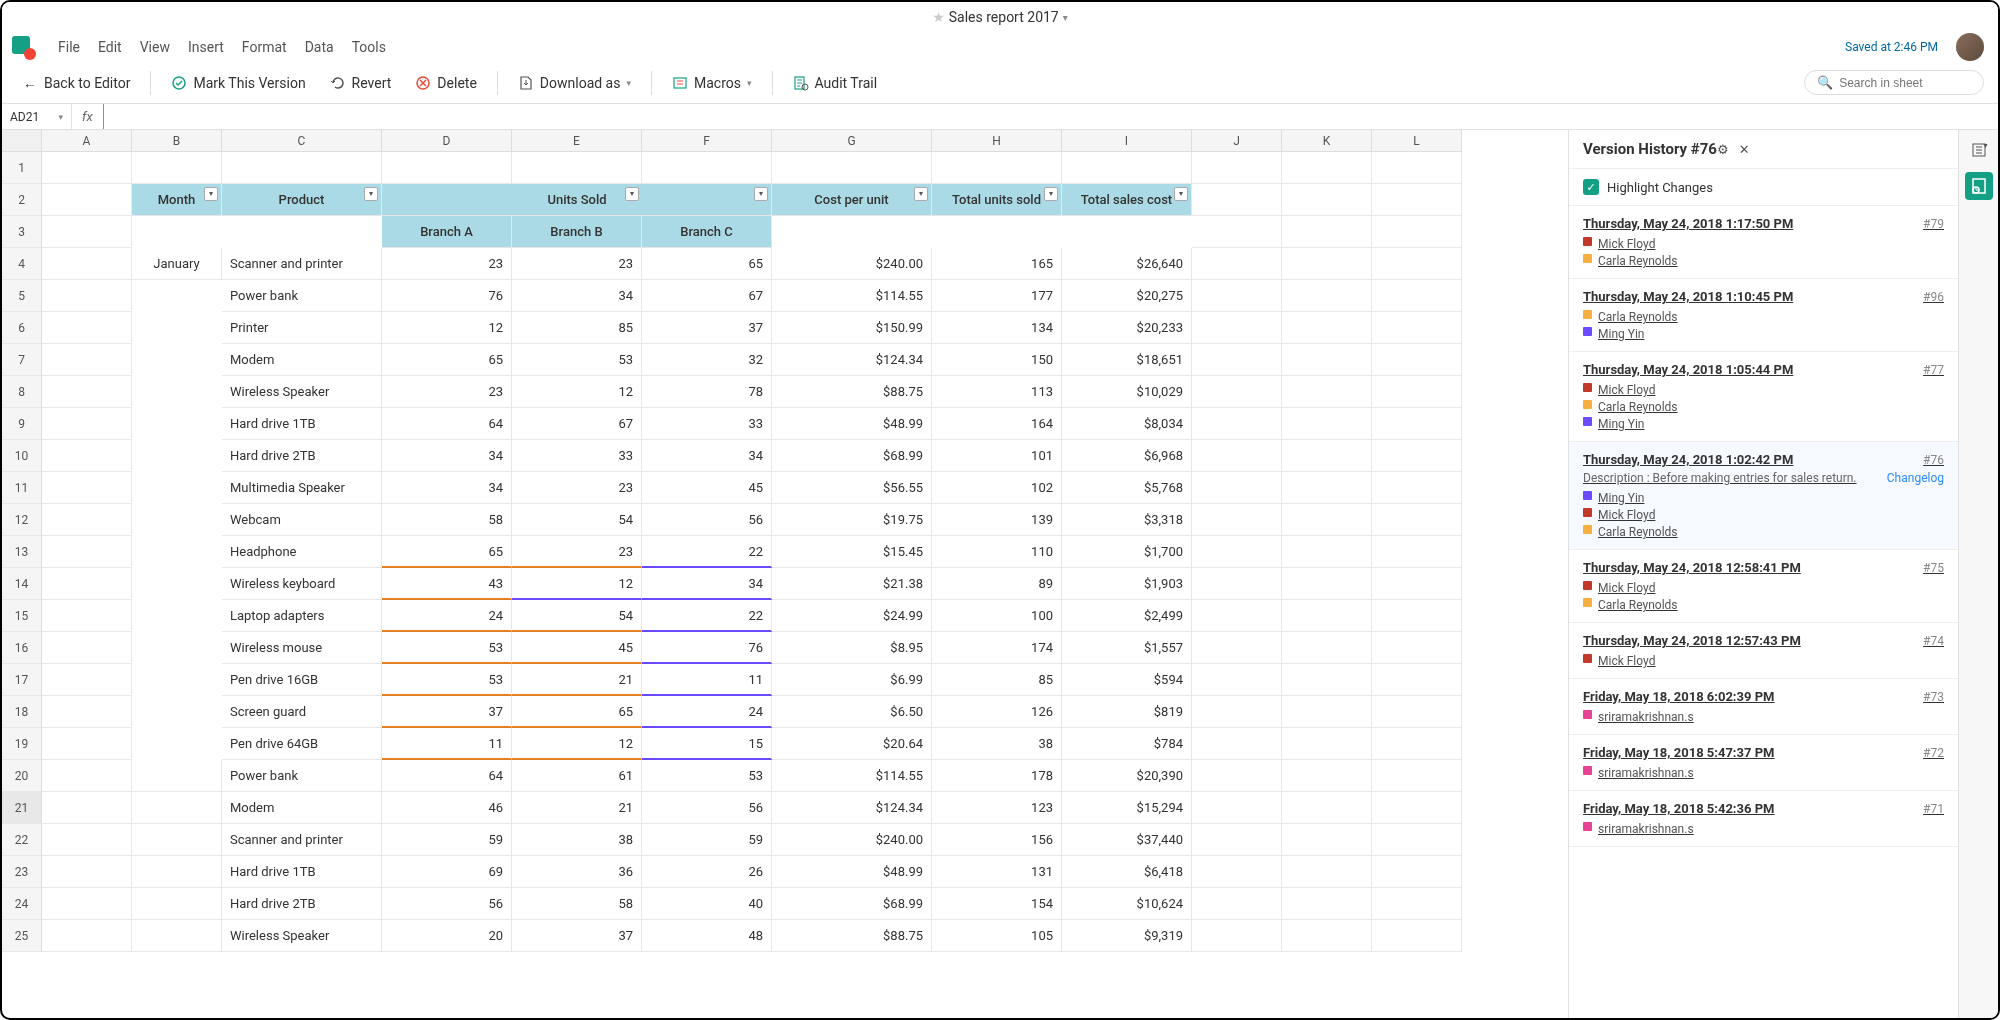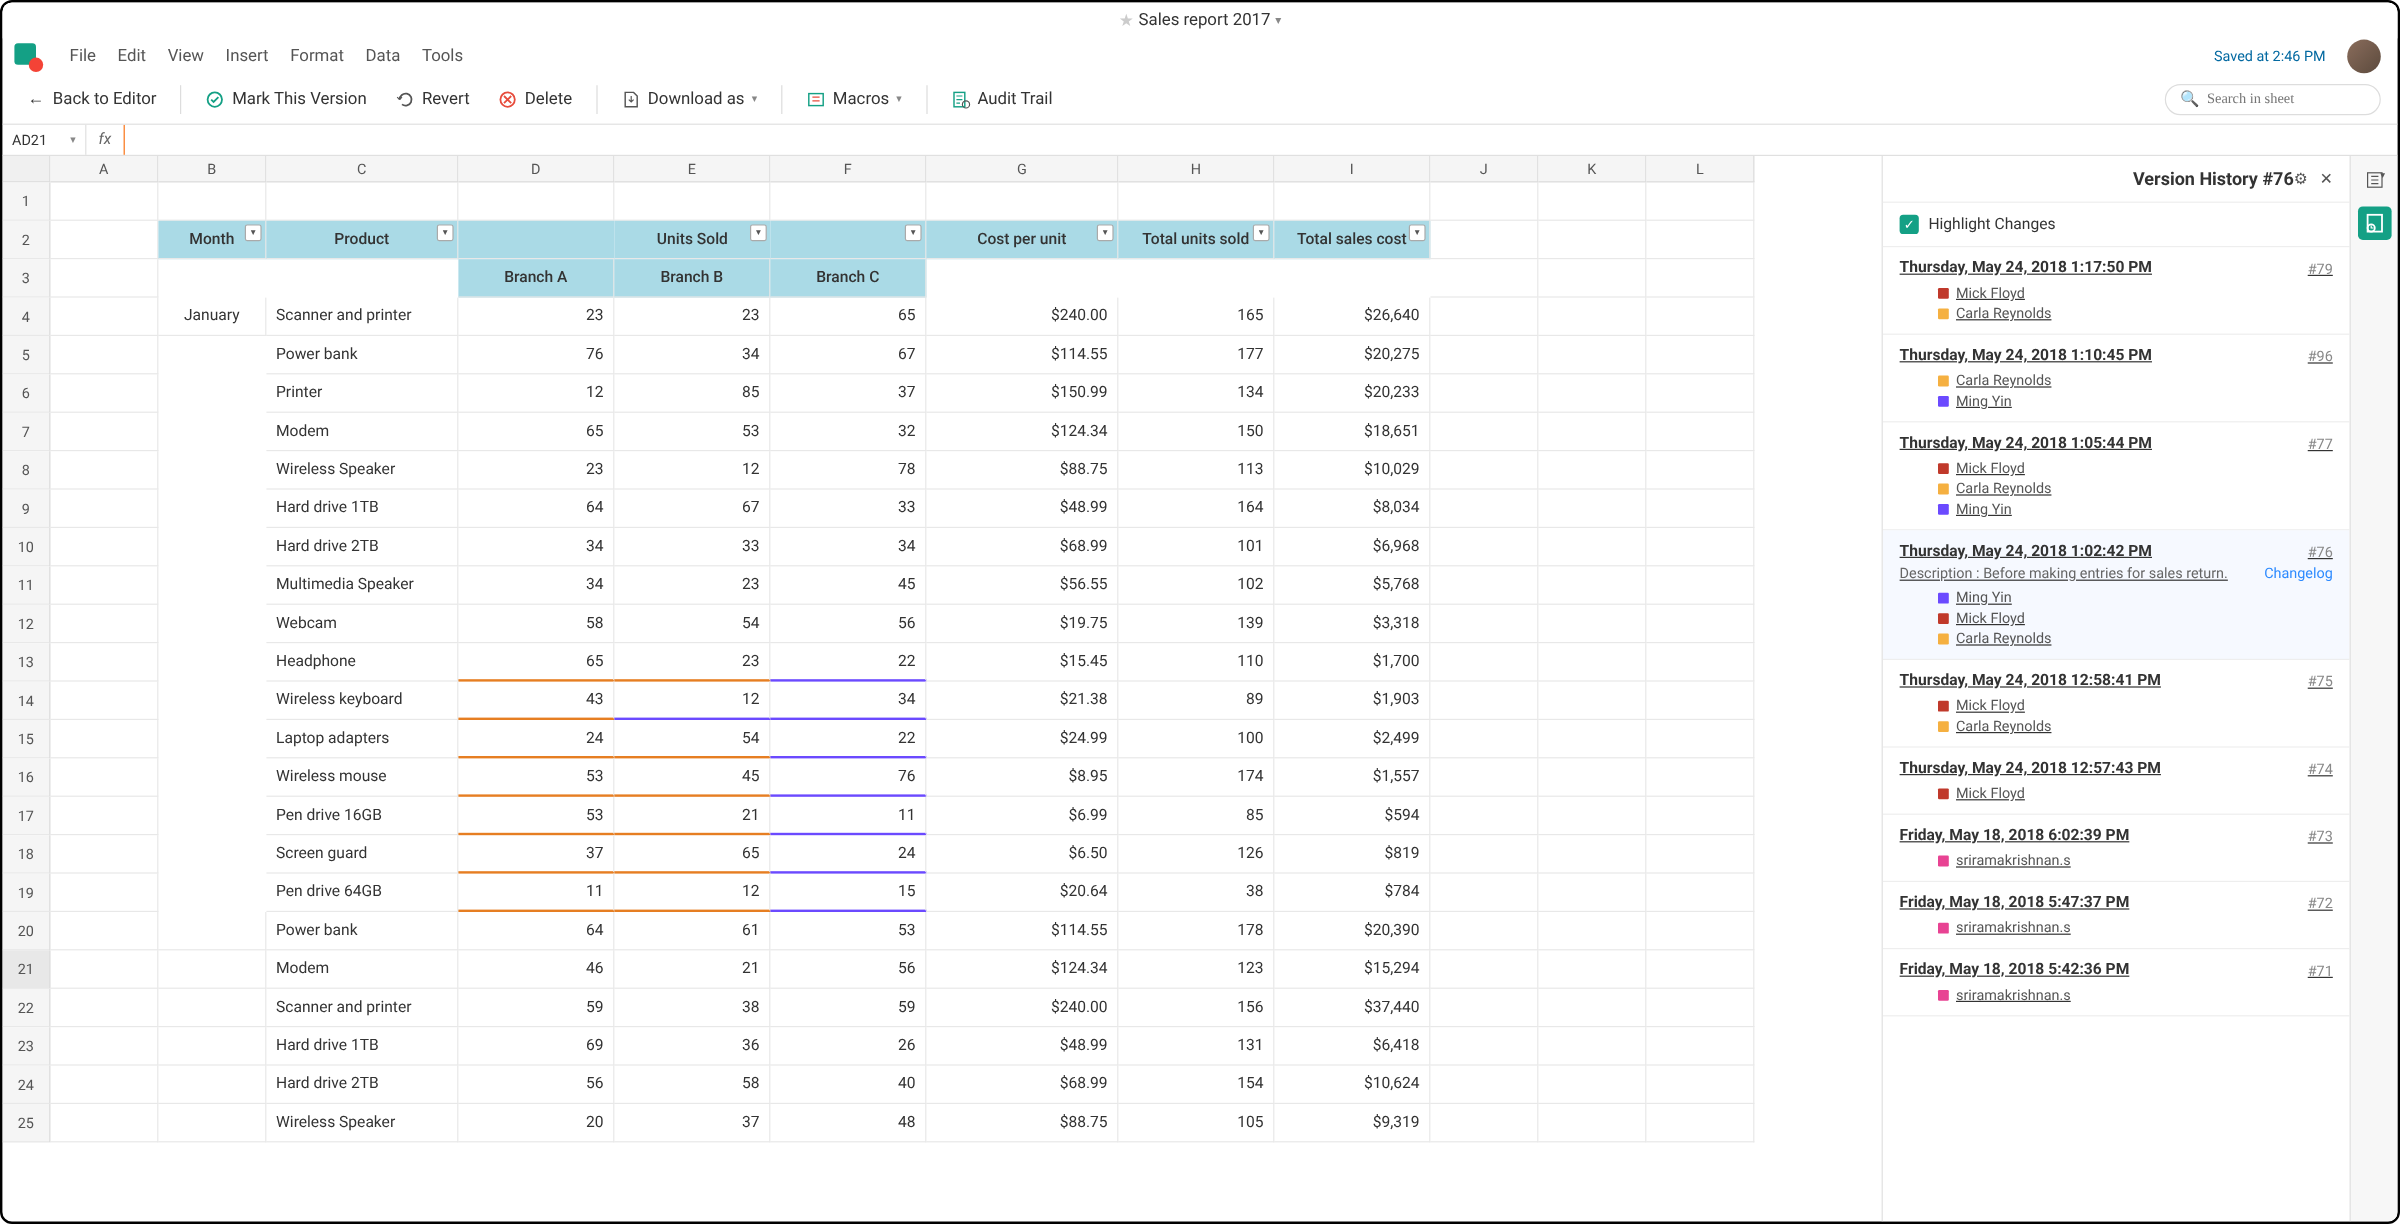--- a/index.html
+++ b/index.html
@@ -20,21 +20,21 @@
 .menu-item { color: #555; font-size: 14px; cursor: pointer; }
 .saved-text { position: absolute; right: 60px; font-size: 12px; color: #0369a1; }
 .avatar { width: 28px; height: 28px; border-radius: 50%; background: linear-gradient(135deg,#8a6d5c,#5c4a3d); position: absolute; right: 14px; }
 
 
 .toolbar { display: flex; align-items: center; height: 42px; padding: 0 12px; gap: 8px; border-bottom: 1px solid #e0e0e0; position: relative; }
 .tb-btn { display: flex; align-items: center; gap: 6px; padding: 4px 8px; border-radius: 4px; cursor: pointer; color: #333; font-size: 14px; }
 .tb-btn .ico { width: 16px; height: 16px; display: inline-flex; align-items: center; justify-content: center; }
 .tb-sep { width: 1px; height: 24px; background: #ddd; margin: 0 4px; }
 .search-sheet { position: absolute; right: 14px; border: 1px solid #ddd; border-radius: 16px; padding: 4px 12px; display: flex; align-items: center; gap: 6px; width: 180px; }
-.search-sheet input { border: none; outline: none; font-size: 12px; width: 100%; font-family: Liberation Serif, serif; }
+.search-sheet input { border: none; outline: none; font-size: 12px; width: 100%; }
 .search-sheet .mag { color: #aaa; }
 
 
 .formula-bar { display: flex; align-items: center; height: 26px; border-bottom: 1px solid #e0e0e0; }
 .cell-ref-box { width: 70px; padding: 0 8px; font-size: 12px; border-right: 1px solid #e0e0e0; display: flex; align-items: center; justify-content: space-between; height: 100%; }
 .cell-ref-box .dd { color: #888; font-size: 9px; }
 .fx-label { padding: 0 10px; font-style: italic; color: #666; border-right: 1px solid #f97316; height: 100%; display: flex; align-items: center; }
 .formula-input { flex: 1; padding: 0 8px; height: 100%; }
 
 
@@ -54,35 +54,35 @@
 .cell { border-right: 1px solid #e8e8e8; border-bottom: 1px solid #e8e8e8; padding: 0 8px; height: 32px; line-height: 32px; position: relative; overflow: hidden; white-space: nowrap; }
 .cell.header-cell { background: #aadae6; font-weight: 500; text-align: center; position: relative; }
 .cell.header-cell .filter-dd { position: absolute; top: 3px; right: 3px; width: 14px; height: 14px; background: #fff; border: 1px solid #aaa; border-radius: 2px; font-size: 8px; display: flex; align-items: center; justify-content: center; color: #555; }
 .cell.num { text-align: right; }
 .cell.month-cell { text-align: center; }
 .cell.changed-amber { border-bottom: 2px solid #e67e22; }
 .cell.changed-purple { border-bottom: 2px solid #6b4aff; }
 .merged-h2 { grid-row: span 2; display: flex; align-items: center; justify-content: center; }
 
 
-.panel-header { display: flex; align-items: center; justify-content: flex-end; padding: 10px 14px; border-bottom: 1px solid #eee; }
+.panel-header { display: flex; align-items: center; justify-content: flex-start; padding: 10px 14px; border-bottom: 1px solid #eee; }
 .panel-header .title { font-weight: 700; font-size: 15px; }
 .panel-header .icons { display: flex; gap: 10px; align-items: center; color: #555; }
 .highlight-row { display: flex; align-items: center; gap: 8px; padding: 10px 14px; border-bottom: 1px solid #eee; }
 .check { width: 16px; height: 16px; background: #14a085; border-radius: 3px; display: inline-flex; align-items: center; justify-content: center; color: #fff; font-size: 11px; }
 .versions { flex: 1; overflow-y: auto; }
 .version-item { padding: 10px 14px; border-bottom: 1px solid #eee; text-decoration: underline; }
 .version-item.selected { background: #f6f9ff; }
 .ver-top { display: flex; justify-content: space-between; align-items: center; }
 .ver-date { font-weight: 700; font-size: 13px; }
 .ver-num { color: #888; font-size: 12px; }
 .ver-desc { font-size: 12px; color: #666; margin-top: 4px; }
 .ver-changelog { color: #2e8bff; font-size: 12px; float: right; }
 .ver-users { margin-top: 6px; }
-.ver-user { display: flex; align-items: center; gap: 6px; font-size: 12px; color: #555; margin-top: 3px; margin-left: 32px; }
+.ver-user { display: flex; align-items: flex-start; gap: 6px; font-size: 12px; color: #555; margin-top: 3px; }
 .ver-user .swatch { width: 9px; height: 9px; border-radius: 1px; }
 .sw-red { background: #c0392b; }
 .sw-orange { background: #f5b041; }
 .sw-purple { background: #6b4aff; }
 .sw-pink { background: #e84393; }
 
 svg { display: block; }
 </style>
 </head>
 <body>

